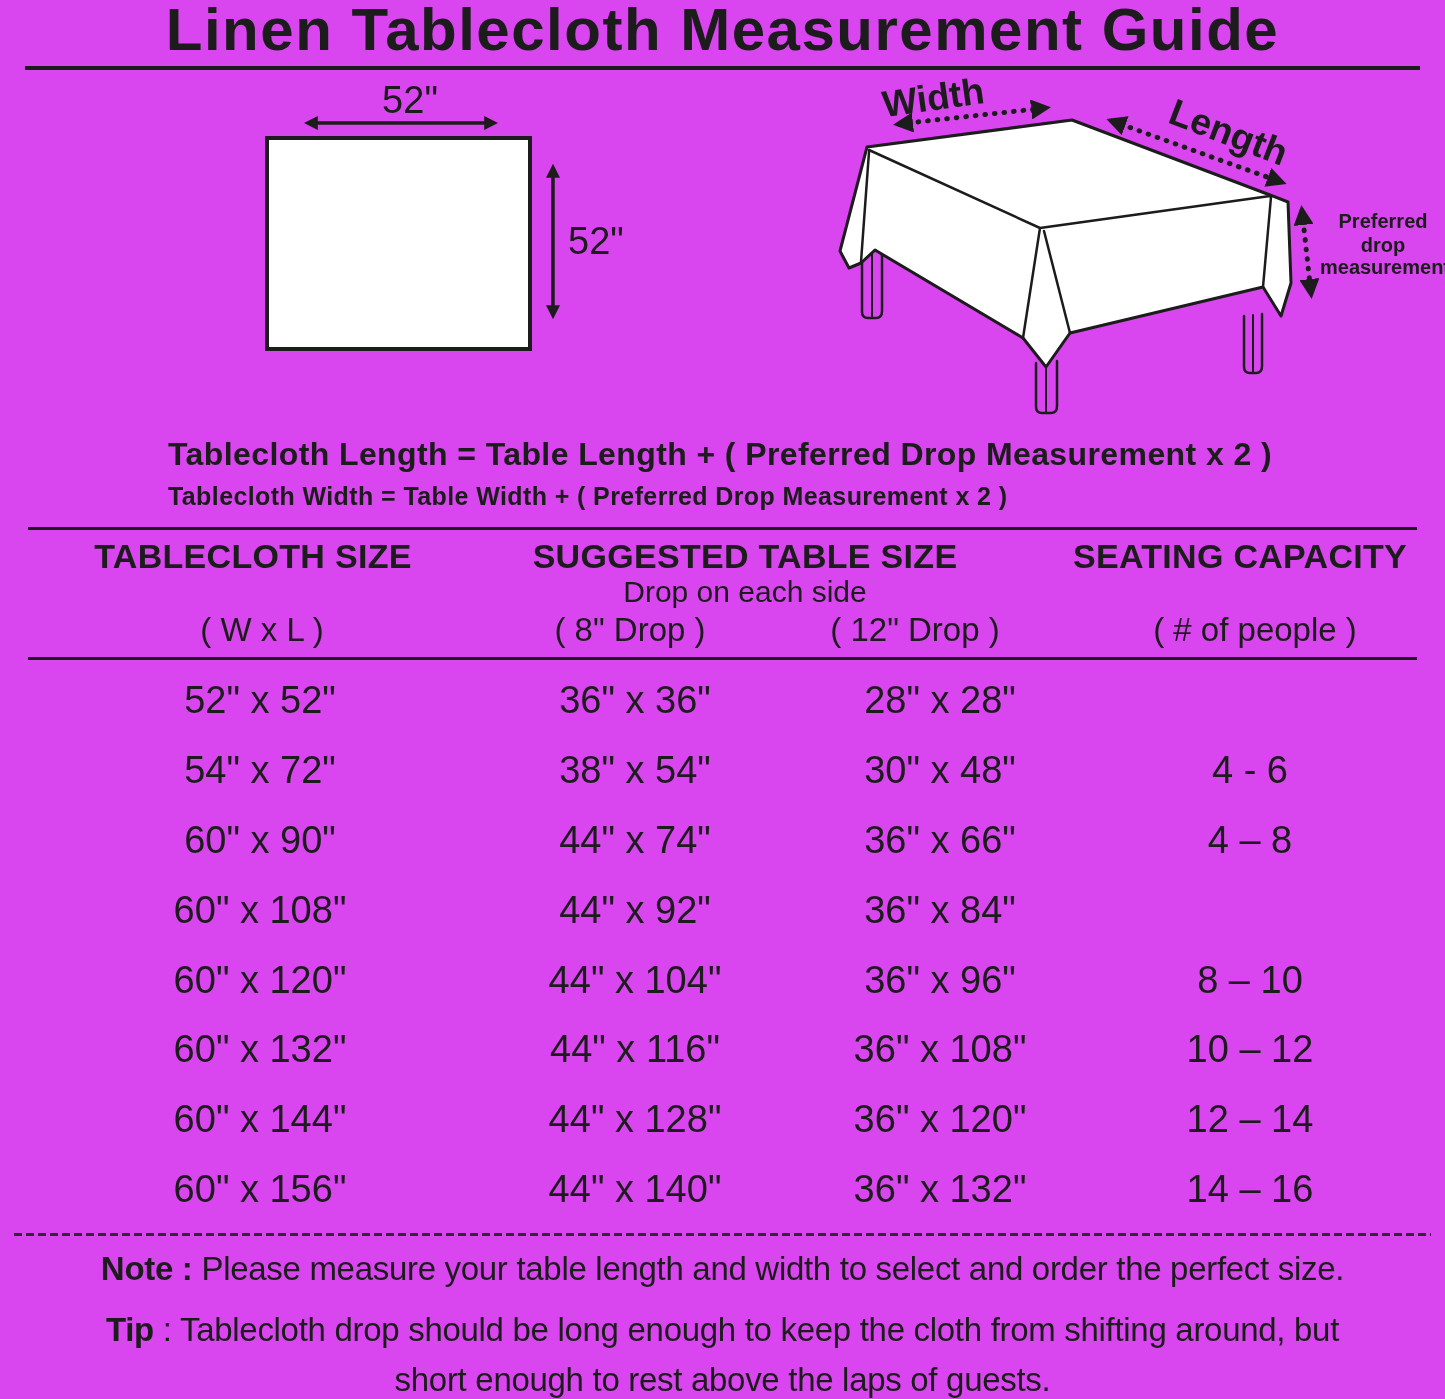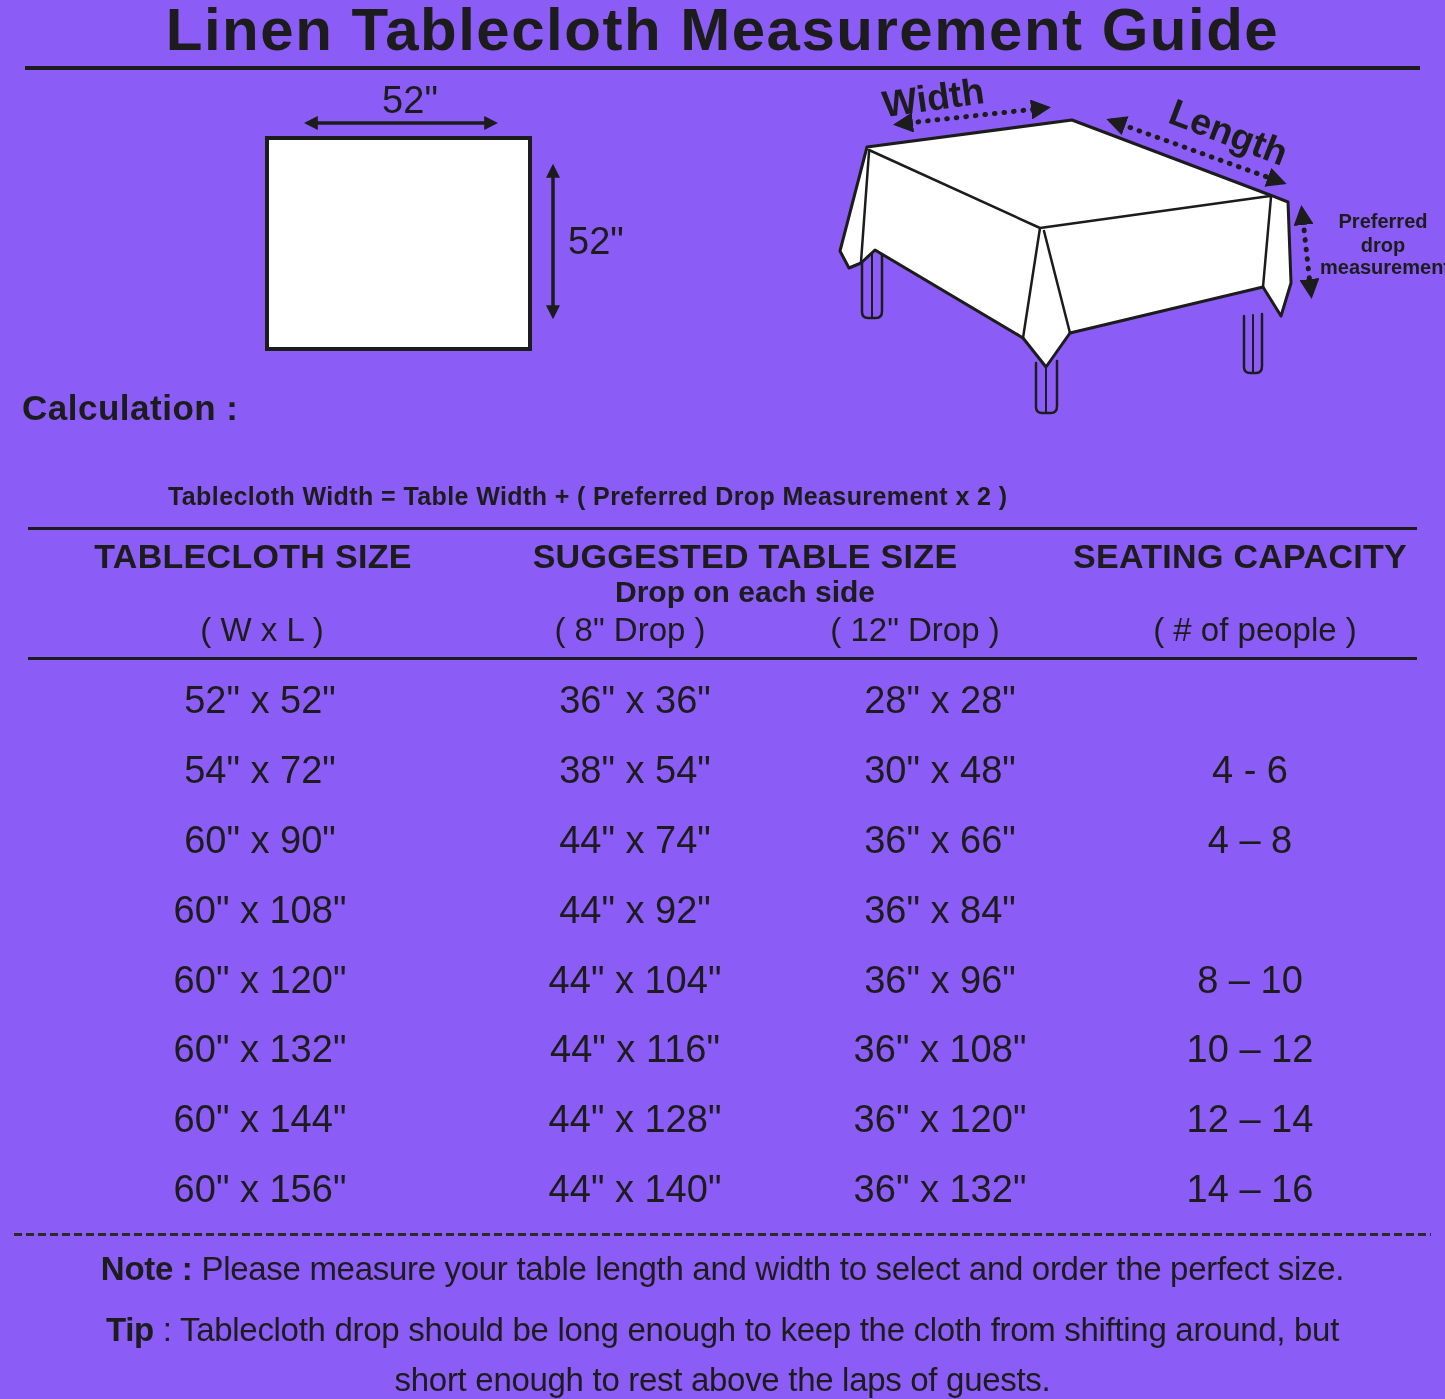--- a/index.html
+++ b/index.html
@@ -1,19 +1,19 @@
 <!DOCTYPE html>
 <html><head>
 <meta charset="utf-8">
 <style>
   html,body{margin:0;padding:0;background:#ffffff;}
   #page{
     position:relative;
     width:1445px;height:1399px;
-    background:#8b5cf6;
+    background:#d946ef;
     color:#1c1c1c;
     font-family:"Liberation Sans",sans-serif;
     overflow:hidden;
   }
   .abs{position:absolute;}
 
   
   .title{
     top:-3px;left:0;width:100%;
     text-align:center;
@@ -33,21 +33,21 @@
   .calc-heading{top:388px;left:22px;font-size:35px;font-weight:700;letter-spacing:0.5px;}
   .calc-f1{top:436px;left:168px;font-size:32px;font-weight:700;letter-spacing:0.4px;white-space:nowrap;}
   .calc-f2{top:482px;left:168px;font-size:25px;font-weight:700;letter-spacing:0.4px;white-space:nowrap;}
 
   .rule2{top:527px;left:28px;width:1389px;height:3px;background:#1c1c1c;}
   .rule3{top:657px;left:28px;width:1389px;height:3px;background:#1c1c1c;}
 
   
   .h-col{top:537px;transform:translateX(-50%);font-size:34px;font-weight:700;letter-spacing:0.3px;white-space:nowrap;}
   .h1{left:253px;} .h2{left:745px;} .h3{left:1240px;}
-  .subheader{top:575px;left:745px;transform:translateX(-50%);font-size:30px;font-weight:700;white-space:nowrap;}
+  .subheader{top:575px;left:745px;transform:translateX(-50%);font-size:30px;font-weight:400;white-space:nowrap;}
   .unit{top:611px;transform:translateX(-50%);font-size:33px;font-weight:400;white-space:nowrap;}
   .u1{left:262px;} .u2{left:630px;} .u3{left:915px;} .u4{left:1255px;}
 
   
   .size-rows{top:666px;left:40px;width:1370px;}
   .size-row{display:grid;grid-template-columns:440px 310px 300px 320px;height:69.8px;align-items:center;}
   .cell{text-align:center;font-size:38px;font-weight:400;white-space:nowrap;}
 
   
   .dashes{top:1233px;left:14px;width:1417px;height:3px;
@@ -99,21 +99,21 @@
       <line x1="1302" y1="211" x2="1311" y2="293" class="dotted" marker-start="url(#ah)" marker-end="url(#ah)"></line>
     </g>
 
     <text x="935" y="110" transform="rotate(-8 935 110)" text-anchor="middle" font-size="37" font-weight="700">Width</text>
     <text x="1224" y="144" transform="rotate(21 1224 144)" text-anchor="middle" font-size="37" font-weight="700">Length</text>
     <text x="1383" y="228" text-anchor="middle" font-size="20" font-weight="700">Preferred</text>
     <text x="1383" y="252" text-anchor="middle" font-size="20" font-weight="700">drop</text>
     <text x="1385" y="274" text-anchor="middle" font-size="20" font-weight="700">measurement</text>
   </svg>
 
-  <div class="abs calc-heading">Calculation :</div>
+  <div class="abs calc-f1">Tablecloth Length = Table Length + ( Preferred Drop Measurement x 2 )</div>
   <div class="abs calc-f2">Tablecloth Width = Table Width + ( Preferred Drop Measurement x 2 )</div>
 
   <div class="abs rule2"></div>
 
   <div class="abs h-col h1">TABLECLOTH SIZE</div>
   <div class="abs h-col h2">SUGGESTED TABLE SIZE</div>
   <div class="abs h-col h3">SEATING CAPACITY</div>
   <div class="abs subheader">Drop on each side</div>
   <div class="abs unit u1">( W x L )</div>
   <div class="abs unit u2">( 8" Drop )</div>

